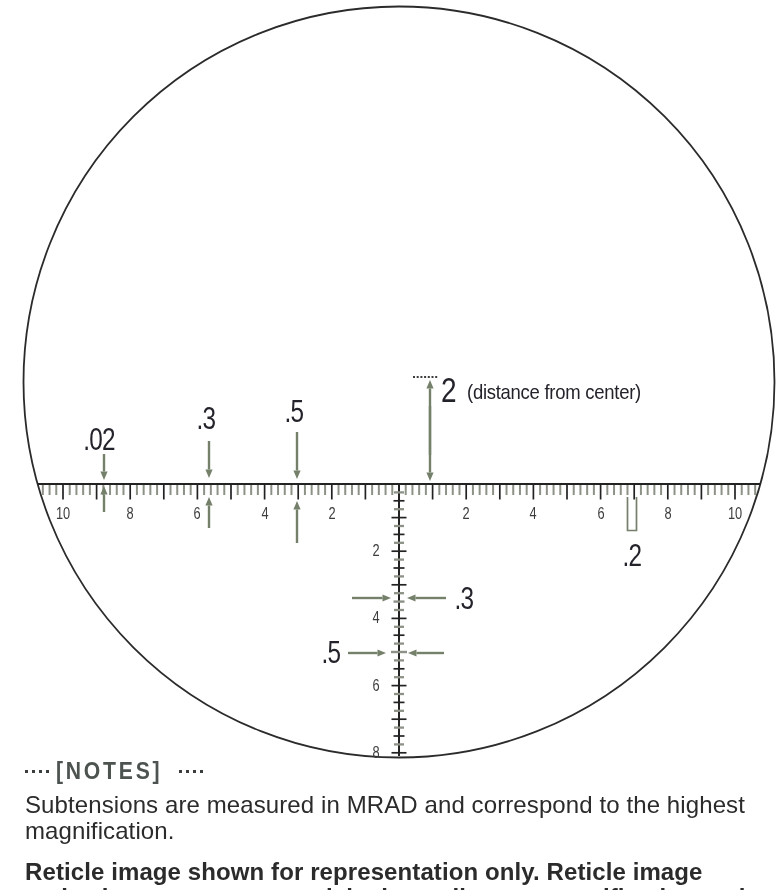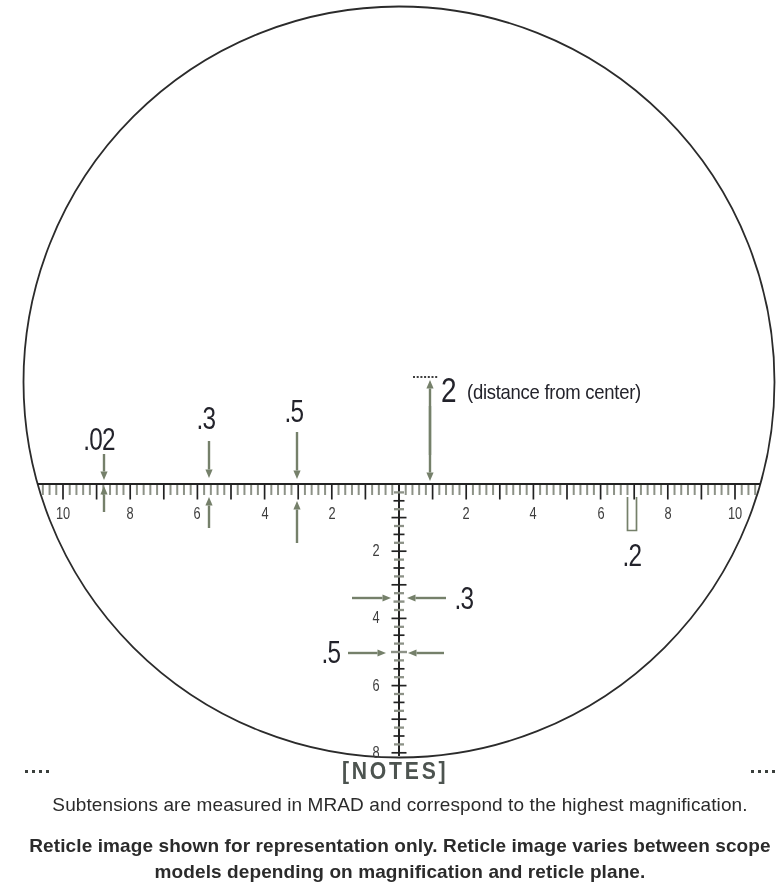--- a/index.html
+++ b/index.html
@@ -26,28 +26,28 @@
   }
   #ann-elev .val{font-size:35px;transform:scaleX(0.8);transform-origin:left center;letter-spacing:-1px;}
   #ann-elev .suffix{font-size:21px;transform:scaleX(0.88);transform-origin:left center;margin-top:3px;letter-spacing:-0.3px;}
   
   .axis-num{
     position:absolute;font-size:16px;color:#3d3d3d;
     transform:translate(-50%,-50%) scaleX(0.8);white-space:nowrap;
   }
   
   .notes{position:absolute;left:25px;top:759px;width:750px;}
-  .notes-heading{display:flex;align-items:center;gap:5px;height:24px;justify-content:space-between;}
+  .notes-heading{display:flex;align-items:center;gap:5px;height:24px;}
   .dots{display:inline-flex;gap:4px;align-items:center;}
   .dots i{display:block;width:3px;height:3px;background:#3a3f3c;}
   .notes-title{
     font-size:23px;font-weight:bold;letter-spacing:3px;color:#4d5450;
     transform:scaleX(0.92);transform-origin:left center;margin:0 2px;
   }
-  .note-p{margin:0;color:#2b2b2b;font-size:19px;letter-spacing:0.1px;line-height:26px;text-align:center;}
+  .note-p{margin:0;color:#2b2b2b;font-size:24px;letter-spacing:0.1px;line-height:26px;}
   .note-p.first{margin-top:9px;}
   .note-p.second{margin-top:15px;font-weight:bold;}
 </style>
 </head>
 <body>
 
 <div class="stage">
 
   <svg id="reticle-svg" width="782" height="890" viewBox="0 0 782 890">
       <circle cx="399" cy="382" r="375.5" fill="none" stroke="#2b2b2b" stroke-width="1.8"></circle>

